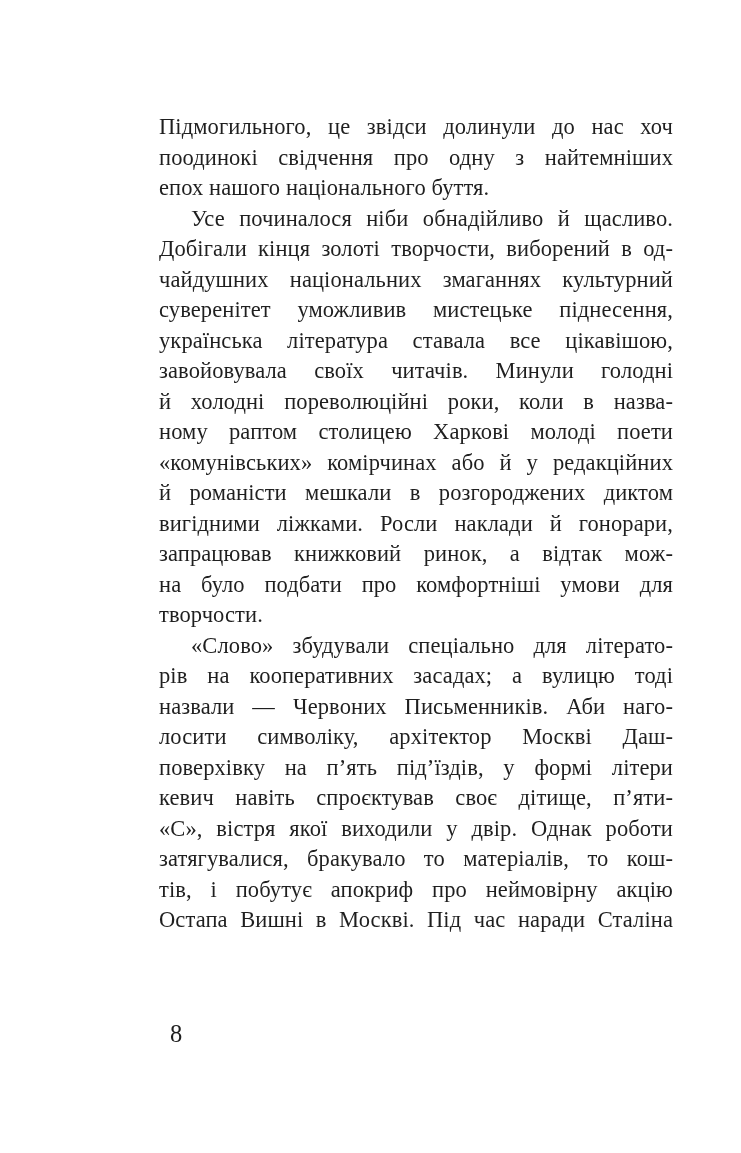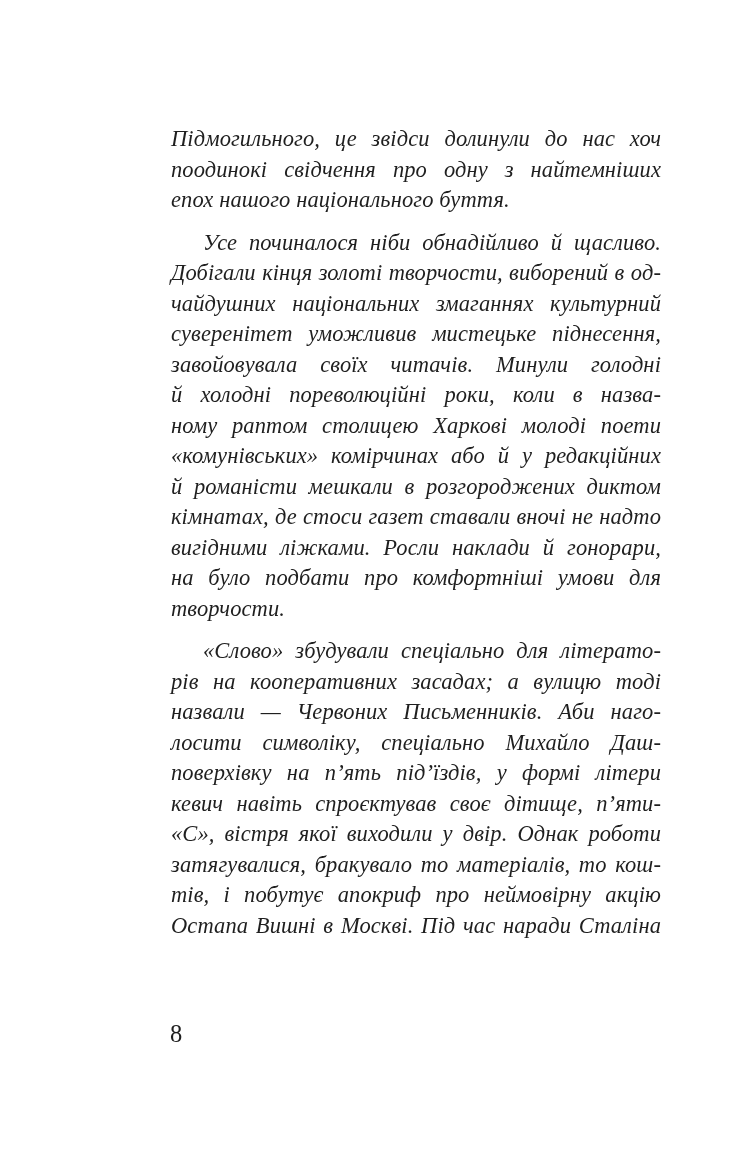--- a/index.html
+++ b/index.html
@@ -19,23 +19,22 @@
   .text-block {
     position: absolute;
     left: 159px;
     top: 112px;
     width: 514px;
     font-size: 22.5px;
     line-height: 30.5px;
     letter-spacing: 0.1px;
   }
   .paragraph {
-    margin: 12px;
+    margin: 0;
     padding: 0;
-    font-style: italic;
   }
   .line {
     height: 30.5px;
     text-align: justify;
     text-align-last: justify;
     white-space: nowrap;
   }
   .line.no-just {
     text-align: right;
     text-align-last: left;
@@ -60,35 +59,36 @@
       <div class="paragraph">
         <div class="line">Підмогильного, це звідси долинули до нас хоч</div>
         <div class="line">поодинокі свідчення про одну з найтемніших</div>
         <div class="line no-just">епох нашого національного буття.</div>
       </div>
       <div class="paragraph">
         <div class="line indent">Усе починалося ніби обнадійливо й щасливо.</div>
         <div class="line">Добігали кінця золоті творчости, виборений в од-</div>
         <div class="line">чайдушних національних змаганнях культурний</div>
         <div class="line">суверенітет уможливив мистецьке піднесення,</div>
+        <div class="line">українська література ставала все цікавішою,</div>
         <div class="line">завойовувала своїх читачів. Минули голодні</div>
         <div class="line">й холодні пореволюційні роки, коли в назва-</div>
         <div class="line">ному раптом столицею Харкові молоді поети</div>
         <div class="line">«комунівських» комірчинах або й у редакційних</div>
         <div class="line">й романісти мешкали в розгороджених диктом</div>
-        <div class="line">кімнатах, де стоси газет ставали вночі не надто</div>
         <div class="line">вигідними ліжками. Росли наклади й гонорари,</div>
+        <div class="line">запрацював книжковий ринок, а відтак мож-</div>
         <div class="line">на було подбати про комфортніші умови для</div>
         <div class="line no-just">творчости.</div>
       </div>
       <div class="paragraph">
         <div class="line indent">«Слово» збудували спеціально для літерато-</div>
         <div class="line">рів на кооперативних засадах; а вулицю тоді</div>
         <div class="line">назвали — Червоних Письменників. Аби наго-</div>
-        <div class="line">лосити символіку, спеціально Михайло Даш-</div>
+        <div class="line">лосити символіку, архітектор Москві Даш-</div>
         <div class="line">поверхівку на п’ять під’їздів, у формі літери</div>
         <div class="line">кевич навіть спроєктував своє дітище, п’яти-</div>
         <div class="line">«С», вістря якої виходили у двір. Однак роботи</div>
         <div class="line">затягувалися, бракувало то матеріалів, то кош-</div>
         <div class="line">тів, і побутує апокриф про неймовірну акцію</div>
         <div class="line">Остапа Вишні в Москві. Під час наради Сталіна</div>
       </div>
     </div>
   <div class="page-number">8</div>
 </div>

